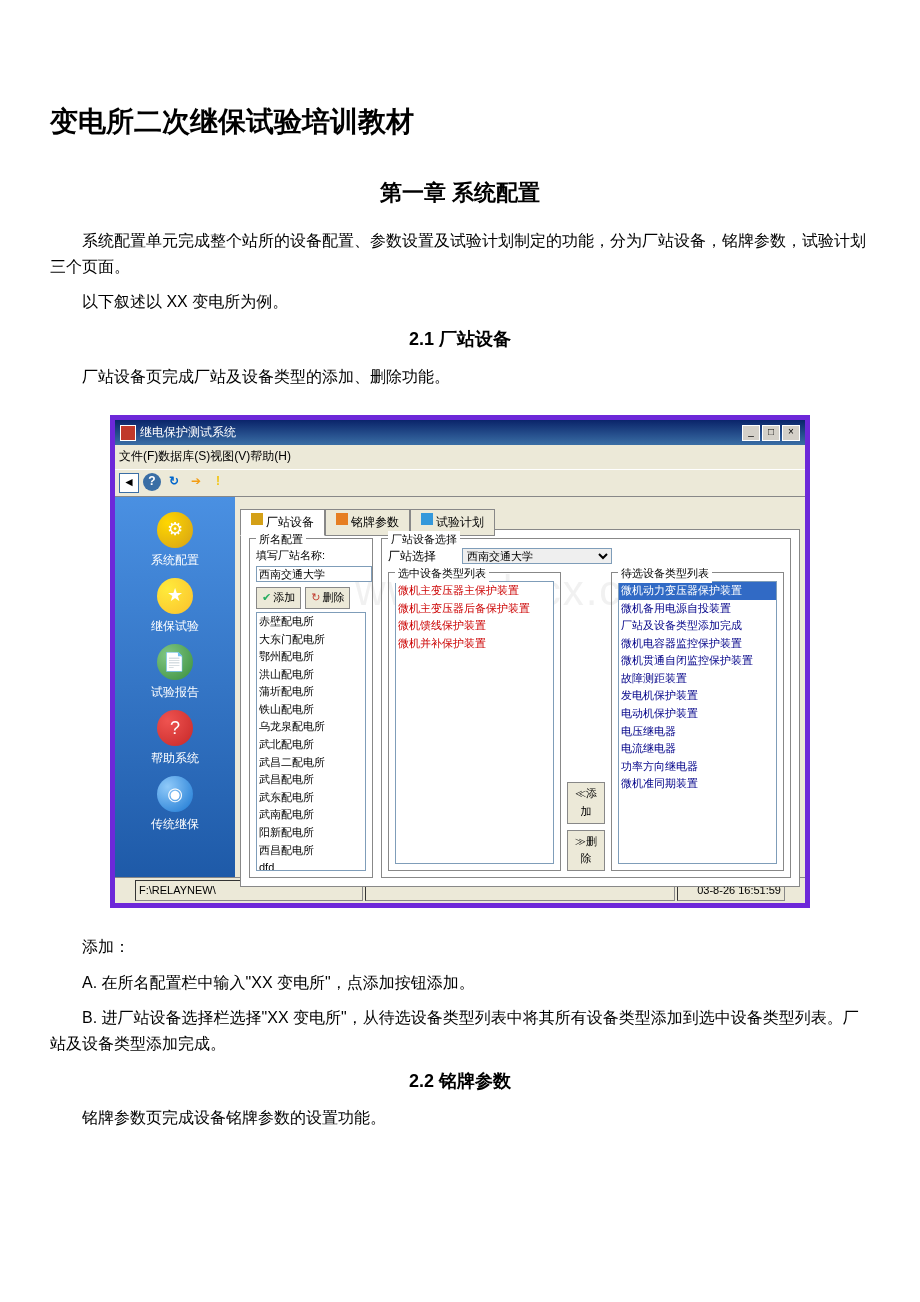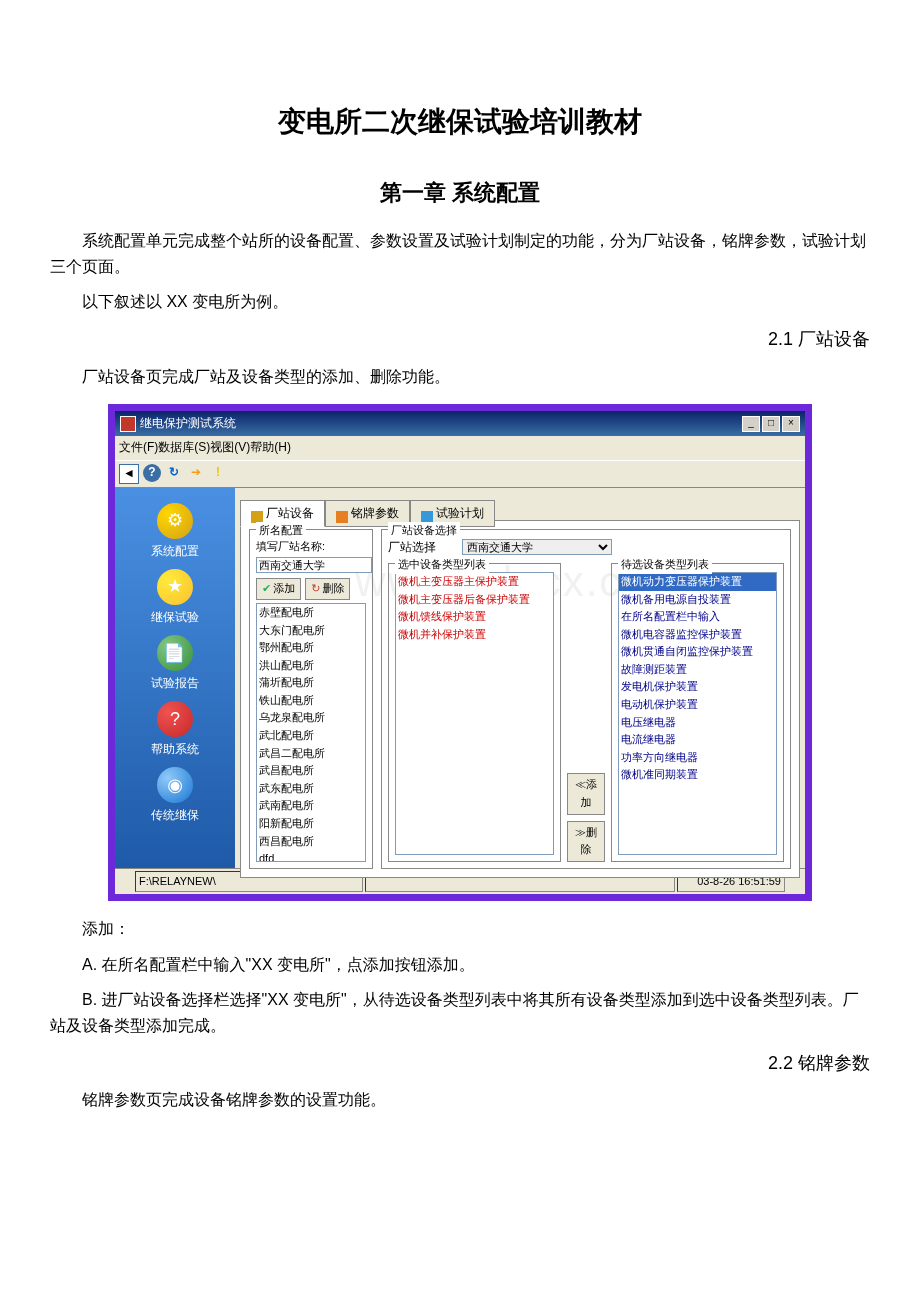--- a/index.html
+++ b/index.html
@@ -1,20 +1,20 @@
 <!DOCTYPE html>
 <html><head>
 <meta charset="utf-8">
 <style>
 body{font-family:"Microsoft YaHei","SimSun",sans-serif;background:#fff;margin:0;padding:60px 50px;width:820px;font-size:16px;color:#000;line-height:1.6}
-h1{text-align:center;font-size:28px;font-weight:bold;margin:40px 0 30px}
+h1{text-align:left;font-size:28px;font-weight:bold;margin:40px 0 30px}
 h2{text-align:center;font-size:22px;font-weight:bold;margin:20px 0 18px}
-h3{text-align:right;font-size:18px;font-weight:normal;margin:1px 0 10px}
+h3{text-align:center;font-size:18px;font-weight:bold;margin:1px 0 10px}
 p{margin:10px 0;text-indent:2em}
-.app-window{width:690px;margin:15px auto;border:7px solid #6d28d9;font-family:"SimSun",sans-serif;font-size:12px;background:#7dd3fc}
+.app-window{width:690px;margin:26px auto;border:5px solid #6d28d9;font-family:"SimSun",sans-serif;font-size:12px;background:#7dd3fc}
 .title-bar{background:linear-gradient(to bottom,#0a246a,#3a6ea5);color:#fff;padding:3px 5px;display:flex;justify-content:space-between;align-items:center}
 .title-bar .title{display:flex;align-items:center;gap:4px}
 .title-bar .icon-box{width:14px;height:14px;background:#c0392b;border:1px solid #fff}
 .window-controls{display:flex;gap:2px}
 .window-controls span{width:16px;height:14px;background:#d4d0c8;border:1px solid #fff;text-align:center;line-height:12px;font-size:10px;color:#000}
 .menu-bar{background:#ece9d8;padding:2px 4px;display:flex;}
 .tool-bar{background:#ece9d8;border-top:1px solid #fff;border-bottom:1px solid #888;padding:3px 4px;display:flex;gap:4px}
 .tool-bar span{display:inline-flex;align-items:center;justify-content:center;width:18px;height:18px}
 .t-left{border:1px solid #3a6ea5;background:#fff}
 .t-help{border-radius:50%;background:#3a6ea5;color:#fff;font-weight:bold}
@@ -25,21 +25,21 @@
 .sidebar{width:120px;background:linear-gradient(to bottom,#4a90e2,#1e5aa8);padding:15px 0;display:flex;flex-direction:column;align-items:center;gap:8px}
 .sidebar-item{display:flex;flex-direction:column;align-items:center;gap:3px;color:#fff;cursor:pointer}
 .sidebar-icon{width:36px;height:36px;border-radius:50%;background:radial-gradient(circle at 30% 30%,#fff,#888);display:flex;align-items:center;justify-content:center;font-size:18px}
 .si1{background:radial-gradient(circle at 30% 30%,#ffd700,#d4a017)}
 .si2{background:radial-gradient(circle at 30% 30%,#ffeb3b,#fbc02d)}
 .si3{background:radial-gradient(circle at 30% 30%,#81c784,#388e3c)}
 .si4{background:radial-gradient(circle at 30% 30%,#ef5350,#c62828)}
 .si5{background:radial-gradient(circle at 30% 30%,#90caf9,#1976d2)}
 .content{flex:1;background:#ece9d8;padding:5px;position:relative}
 .tabs{display:flex;gap:0}
-.tab{padding:3px 10px;border:1px solid #888;background:#ece9d8;display:flex;align-items:flex-end;gap:3px;position:relative;top:7px}
+.tab{padding:3px 10px;border:1px solid #888;background:#ece9d8;display:flex;align-items:flex-start;gap:3px;position:relative;top:7px}
 .tab.active{background:#fff;border-bottom:1px solid #fff}
 .tab-icon{width:12px;height:12px;display:inline-block}
 .ti1{background:#d4a017}
 .ti2{background:#e67e22}
 .ti3{background:#3498db}
 .tab-content{background:#fff;border:1px solid #888;height:340px;padding:8px;display:flex;gap:8px}
 .panel{border:1px solid #888;padding:8px 6px 6px;position:relative}
 .panel-title{position:absolute;top:-8px;left:6px;background:#fff;padding:0 3px;font-size:11px}
 .p-left{width:110px;display:flex;flex-direction:column}
 .p-left input{width:100%;border:1px solid #7f9db9;padding:1px 2px;font-size:11px;margin:2px 0}
@@ -191,21 +191,21 @@
             </div>
             <div class="move-btns">
               <div class="move-btn">≪<span>添加</span></div>
               <div class="move-btn">≫<span>删除</span></div>
             </div>
             <div class="panel list-panel">
               <span class="panel-title">待选设备类型列表</span>
               <div class="listbox" id="candidate-list">
                   <div class="sel">微机动力变压器保护装置</div>
                   <div class="blue-item">微机备用电源自投装置</div>
-                  <div class="blue-item">在所名配置栏中输入</div>
+                  <div class="blue-item">厂站及设备类型添加完成</div>
                   <div class="blue-item">微机电容器监控保护装置</div>
                   <div class="blue-item">微机贯通自闭监控保护装置</div>
                   <div class="blue-item">故障测距装置</div>
                   <div class="blue-item">发电机保护装置</div>
                   <div class="blue-item">电动机保护装置</div>
                   <div class="blue-item">电压继电器</div>
                   <div class="blue-item">电流继电器</div>
                   <div class="blue-item">功率方向继电器</div>
                   <div class="blue-item">微机准同期装置</div>
                 </div>

